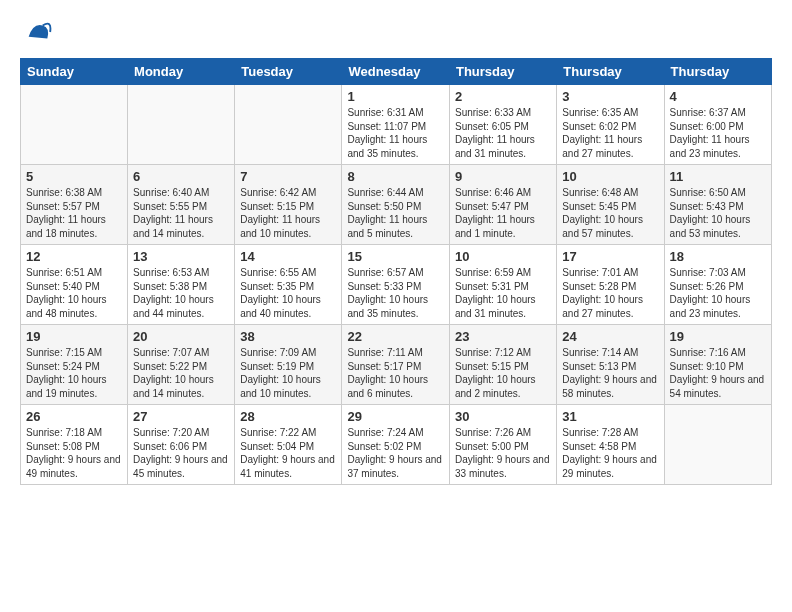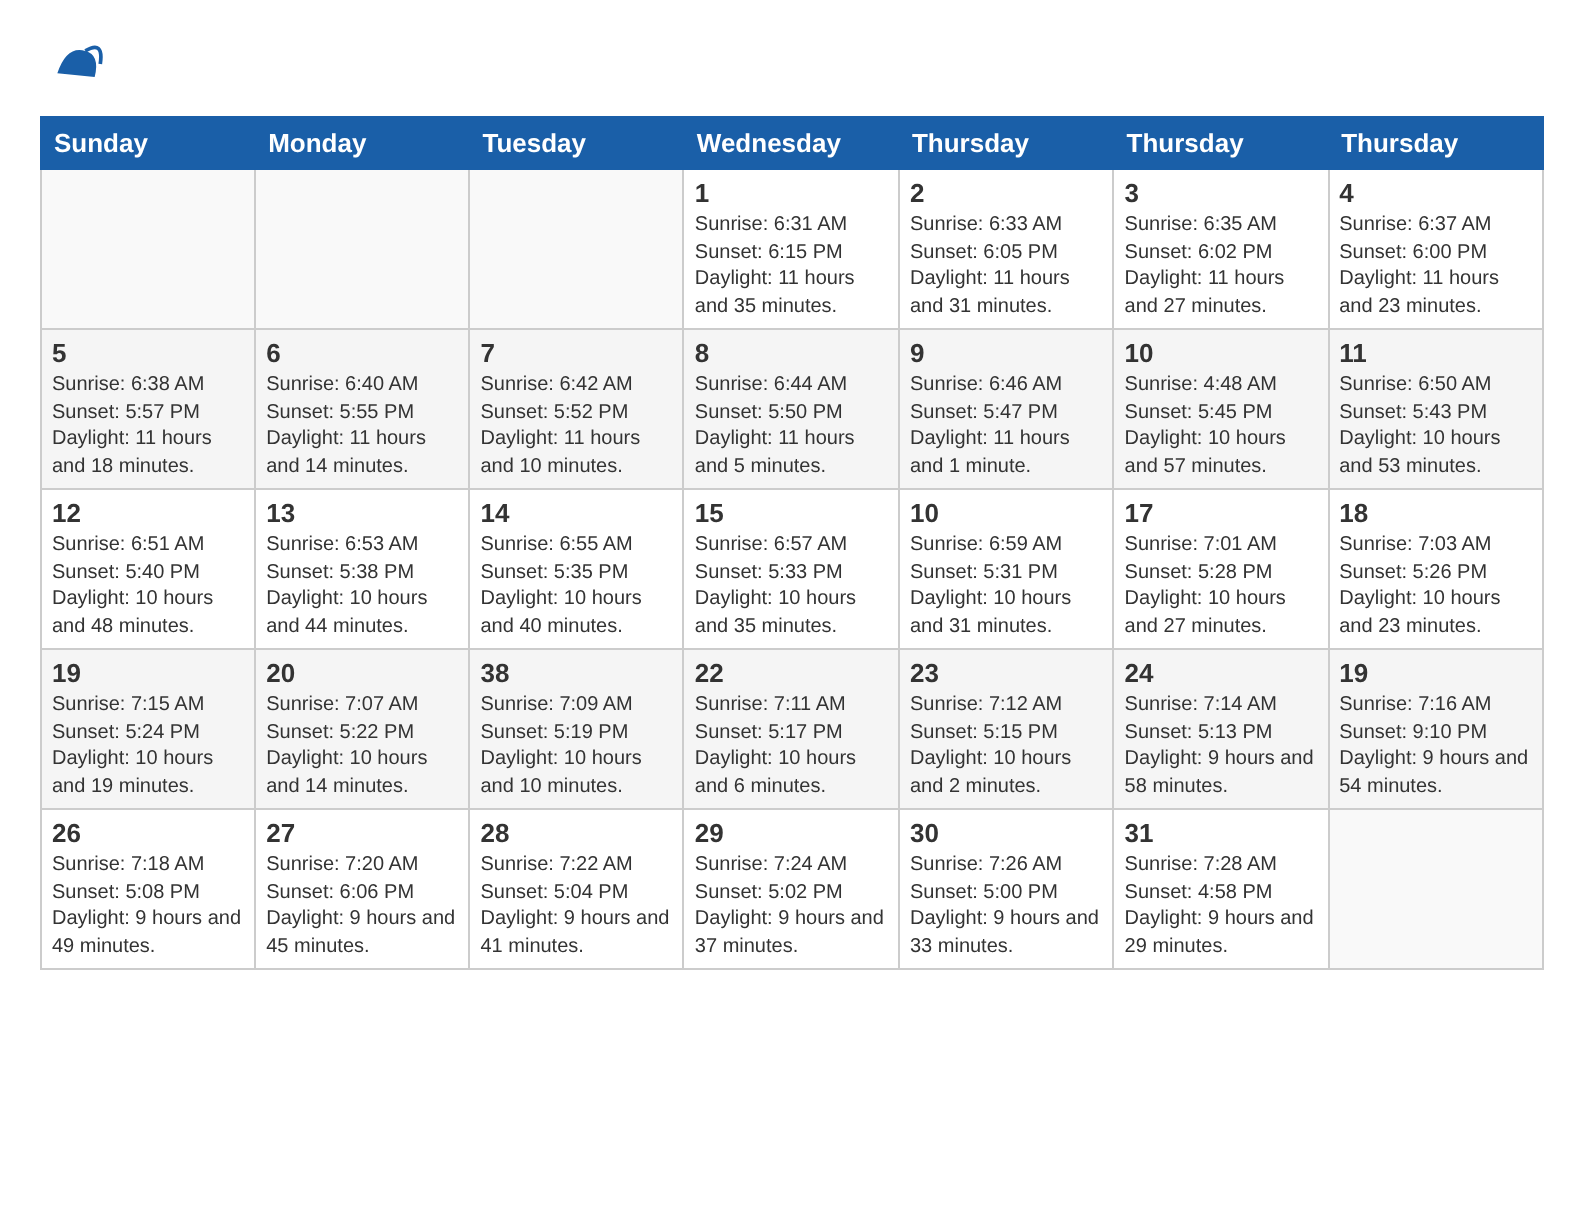--- a/index.html
+++ b/index.html
@@ -127,21 +127,21 @@
         </tr>
     </thead>
     <tbody id="calendar-body">
     <tr>
           <td class="empty-cell"></td>
           <td class="empty-cell"></td>
           <td class="empty-cell"></td>
           <td>
             <div class="day-num">1</div>
             <div class="day-info">Sunrise: 6:31 AM
-Sunset: 6:15 PM
+Sunset: 11:07 PM
 Daylight: 11 hours
 and 35 minutes.</div>
           </td>
           <td>
             <div class="day-num">2</div>
             <div class="day-info">Sunrise: 6:33 AM
 Sunset: 6:05 PM
 Daylight: 11 hours
 and 31 minutes.</div>
           </td>
@@ -171,41 +171,41 @@
           <td>
             <div class="day-num">6</div>
             <div class="day-info">Sunrise: 6:40 AM
 Sunset: 5:55 PM
 Daylight: 11 hours
 and 14 minutes.</div>
           </td>
           <td>
             <div class="day-num">7</div>
             <div class="day-info">Sunrise: 6:42 AM
-Sunset: 5:52 PM
+Sunset: 5:15 PM
 Daylight: 11 hours
 and 10 minutes.</div>
           </td>
           <td>
             <div class="day-num">8</div>
             <div class="day-info">Sunrise: 6:44 AM
 Sunset: 5:50 PM
 Daylight: 11 hours
 and 5 minutes.</div>
           </td>
           <td>
             <div class="day-num">9</div>
             <div class="day-info">Sunrise: 6:46 AM
 Sunset: 5:47 PM
 Daylight: 11 hours
 and 1 minute.</div>
           </td>
           <td>
             <div class="day-num">10</div>
-            <div class="day-info">Sunrise: 4:48 AM
+            <div class="day-info">Sunrise: 6:48 AM
 Sunset: 5:45 PM
 Daylight: 10 hours
 and 57 minutes.</div>
           </td>
           <td>
             <div class="day-num">11</div>
             <div class="day-info">Sunrise: 6:50 AM
 Sunset: 5:43 PM
 Daylight: 10 hours
 and 53 minutes.</div>

